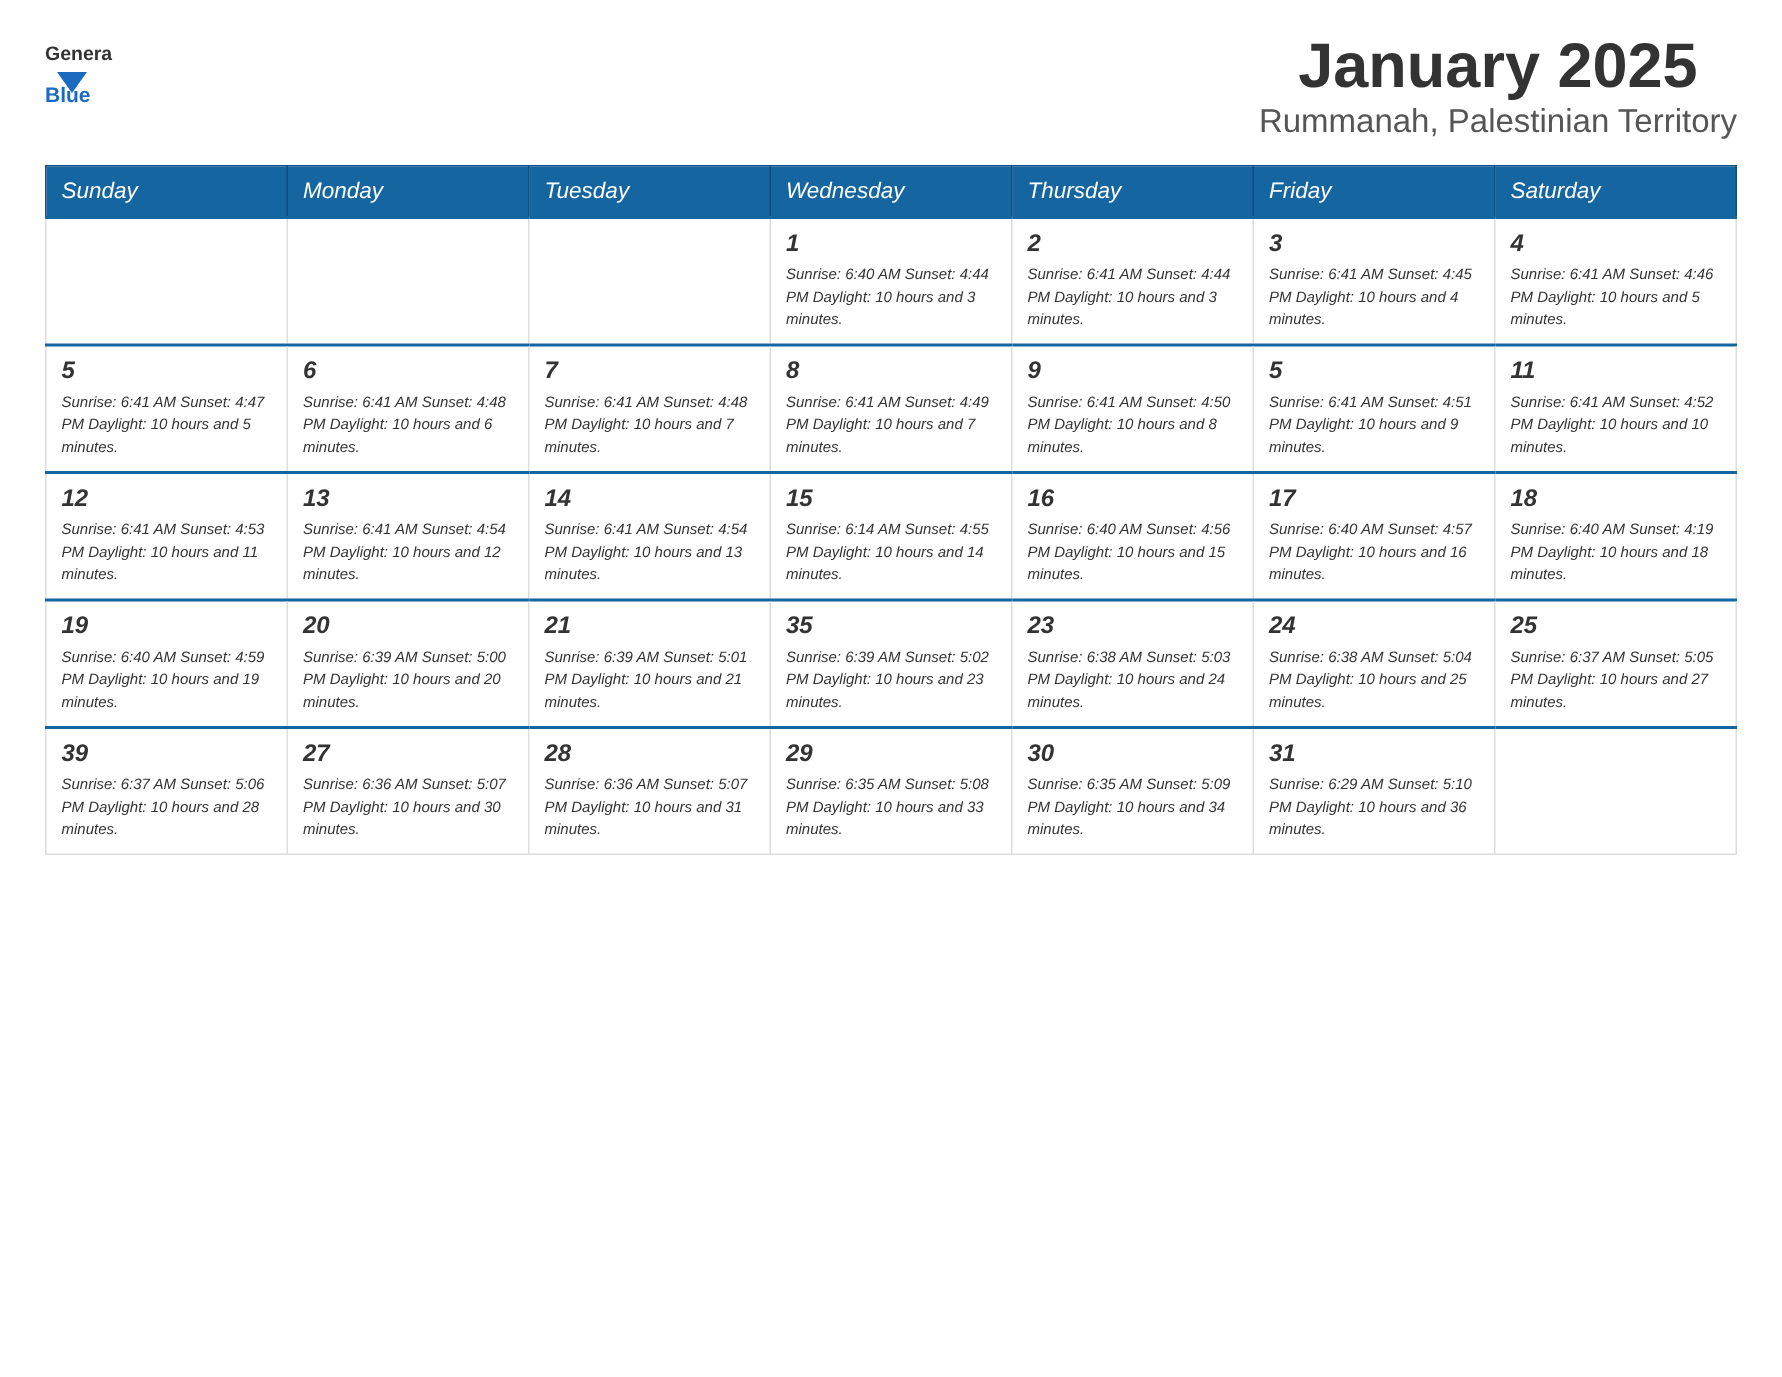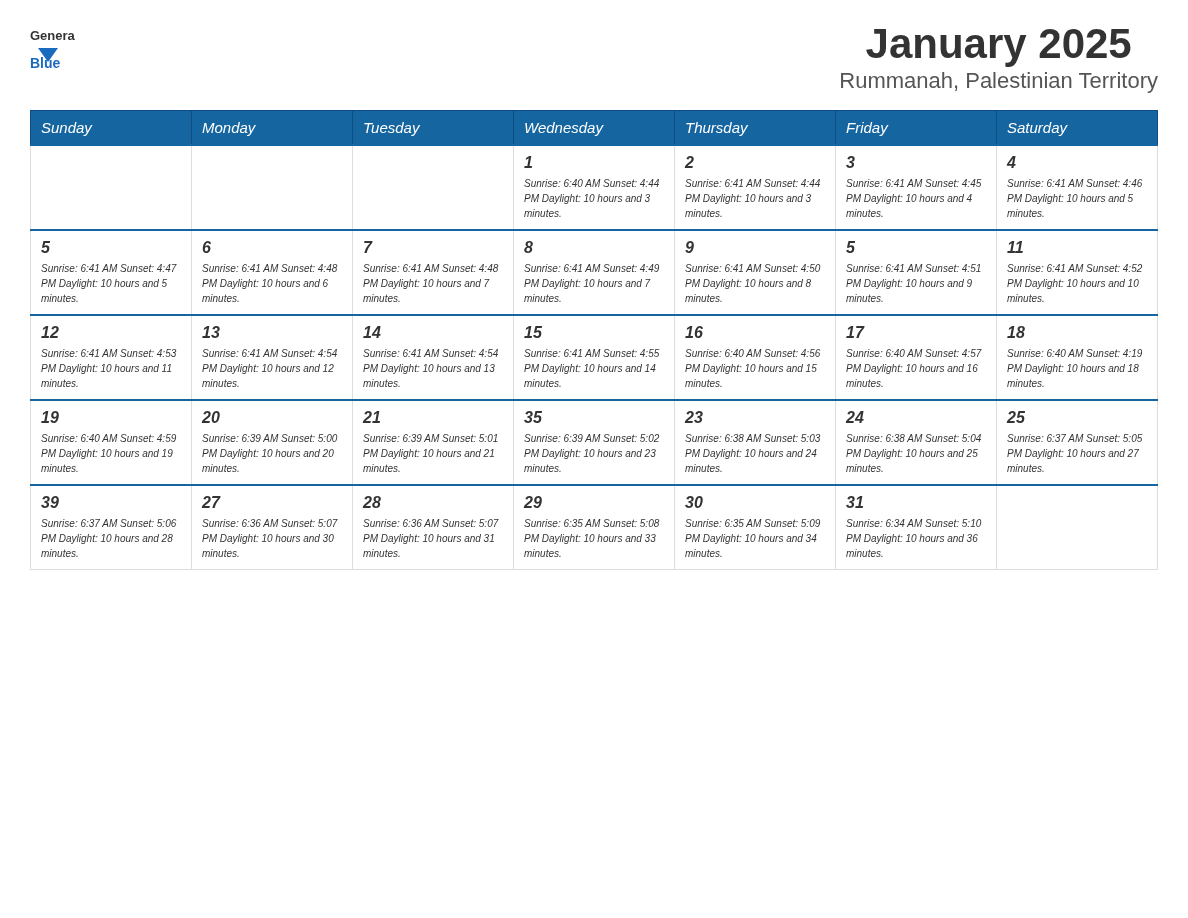--- a/index.html
+++ b/index.html
@@ -202,21 +202,21 @@
 Daylight: 10 hours and 12 minutes.</div>
         </td>
         <td>
           <span class="day-number">14</span>
           <div class="day-info">Sunrise: 6:41 AM
 Sunset: 4:54 PM
 Daylight: 10 hours and 13 minutes.</div>
         </td>
         <td>
           <span class="day-number">15</span>
-          <div class="day-info">Sunrise: 6:41 AM
+          <div class="day-info">Sunrise: 6:14 AM
 Sunset: 4:55 PM
 Daylight: 10 hours and 14 minutes.</div>
         </td>
         <td>
           <span class="day-number">16</span>
           <div class="day-info">Sunrise: 6:40 AM
 Sunset: 4:56 PM
 Daylight: 10 hours and 15 minutes.</div>
         </td>
         <td>
@@ -302,20 +302,20 @@
 Daylight: 10 hours and 33 minutes.</div>
         </td>
         <td>
           <span class="day-number">30</span>
           <div class="day-info">Sunrise: 6:35 AM
 Sunset: 5:09 PM
 Daylight: 10 hours and 34 minutes.</div>
         </td>
         <td>
           <span class="day-number">31</span>
-          <div class="day-info">Sunrise: 6:34 AM
+          <div class="day-info">Sunrise: 6:29 AM
 Sunset: 5:10 PM
 Daylight: 10 hours and 36 minutes.</div>
         </td>
         <td class="empty-cell"></td>
       </tr>
     </tbody>
 </table>
 
 </body></html>

